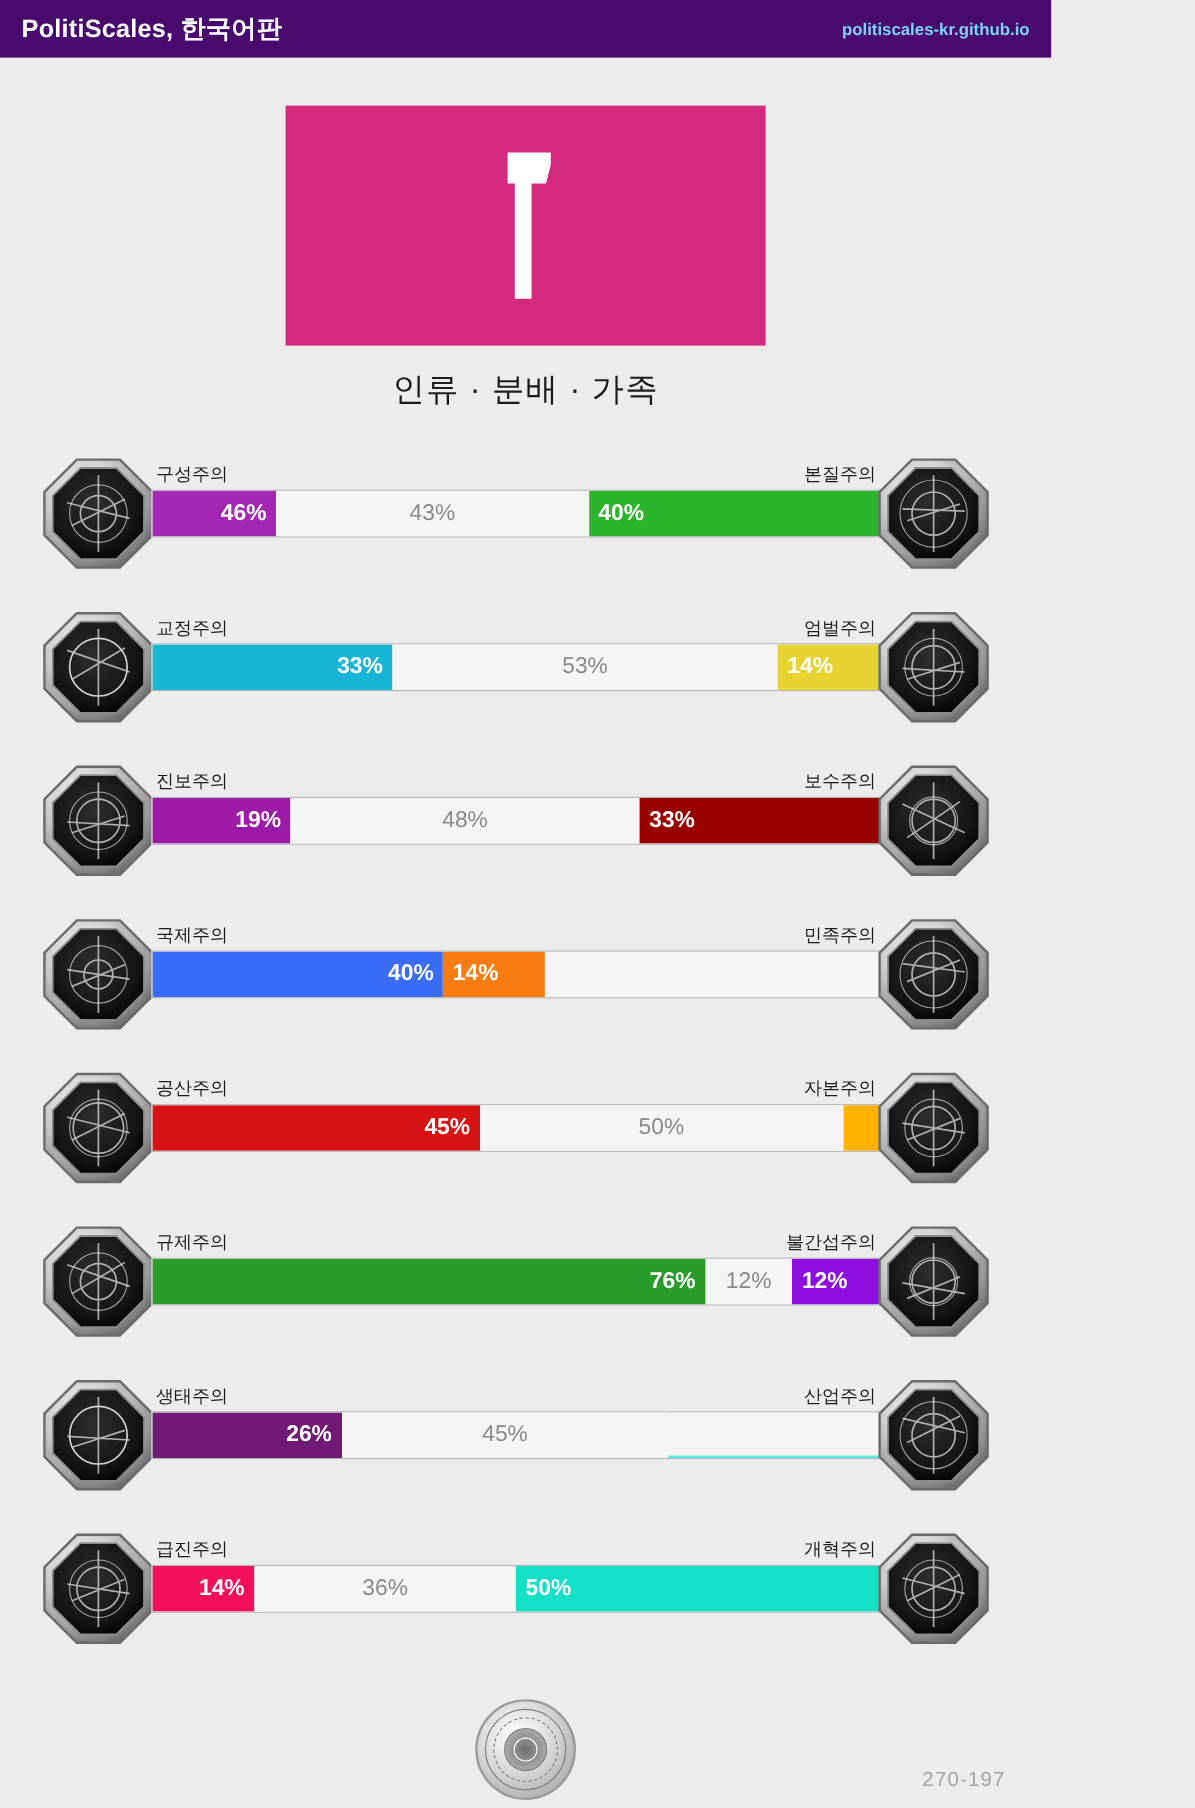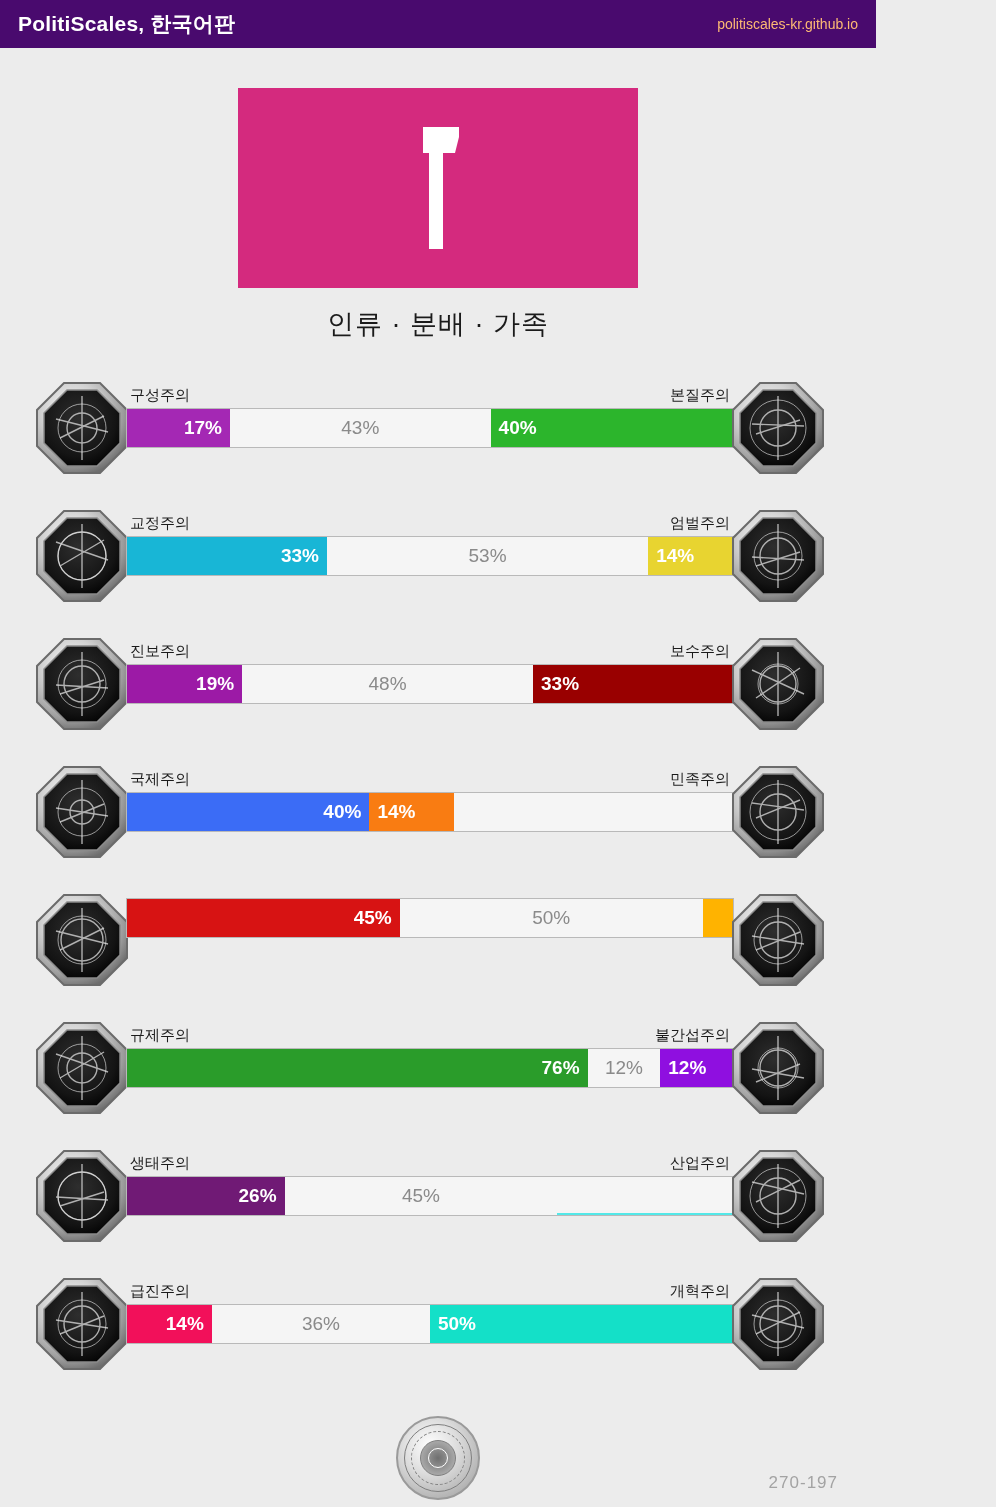--- a/index.html
+++ b/index.html
@@ -26,23 +26,23 @@
     justify-content: space-between;
     padding: 0 18px;
   }
   .header-title {
     color: #ffffff;
     font-size: 21px;
     font-weight: bold;
     letter-spacing: 0.2px;
   }
   .header-url {
-    color: #fdba74;
+    color: #7dd3fc;
     font-size: 14px;
-    font-weight: normal;
+    font-weight: bold;
   }
 
   
   .flag-wrap {
     display: flex;
     justify-content: center;
     margin-top: 40px;
   }
   .flag {
     width: 400px;
@@ -222,21 +222,21 @@
       <circle cx="48" cy="48" r="24"></circle>
     </g>
   </svg>
           </div>
       <div class="axis-mid">
         <div class="labels">
           <span class="label">구성주의</span>
           <span class="label">본질주의</span>
         </div>
         <div class="bar">
-          <div class="seg seg-left" style="width: 17%; background: rgb(164, 40, 180);">17%</div>
+          <div class="seg seg-left" style="width: 17%; background: rgb(164, 40, 180);">46%</div>
           <div class="seg seg-neutral" style="width: 43%;">43%</div>
           <div class="seg seg-right" style="width: 40%; background: rgb(44, 181, 44);">40%</div>
         </div>
       </div>
       <div class="medal">
   <svg width="96" height="96" viewBox="0 0 96 96">
     <defs>
       <radialGradient id="g0R" cx="38%" cy="32%" r="72%">
         <stop offset="0%" stop-color="#ffffff"></stop>
         <stop offset="45%" stop-color="#d2d2d2"></stop>
@@ -500,20 +500,24 @@
       <path d="M22 39 L74 52"></path>
       <path d="M26 58 L70 36"></path>
       <path d="M48 16 L48 80"></path>
     </g>
     <g stroke="#efefef" stroke-width="1" fill="none" opacity="0.6">
       <circle cx="48" cy="48" r="24"></circle>
     </g>
   </svg>
           </div>
       <div class="axis-mid">
+        <div class="labels">
+          <span class="label">공산주의</span>
+          <span class="label">자본주의</span>
+        </div>
         <div class="bar">
           <div class="seg seg-left" style="width: 45%; background: rgb(215, 19, 19);">45%</div>
           <div class="seg seg-neutral" style="width: 50%;">50%</div>
           <div class="seg seg-right" style="width: 5%; background: rgb(255, 179, 0);"></div>
         </div>
       </div>
       <div class="medal">
   <svg width="96" height="96" viewBox="0 0 96 96">
     <defs>
       <radialGradient id="g4R" cx="38%" cy="32%" r="72%">

